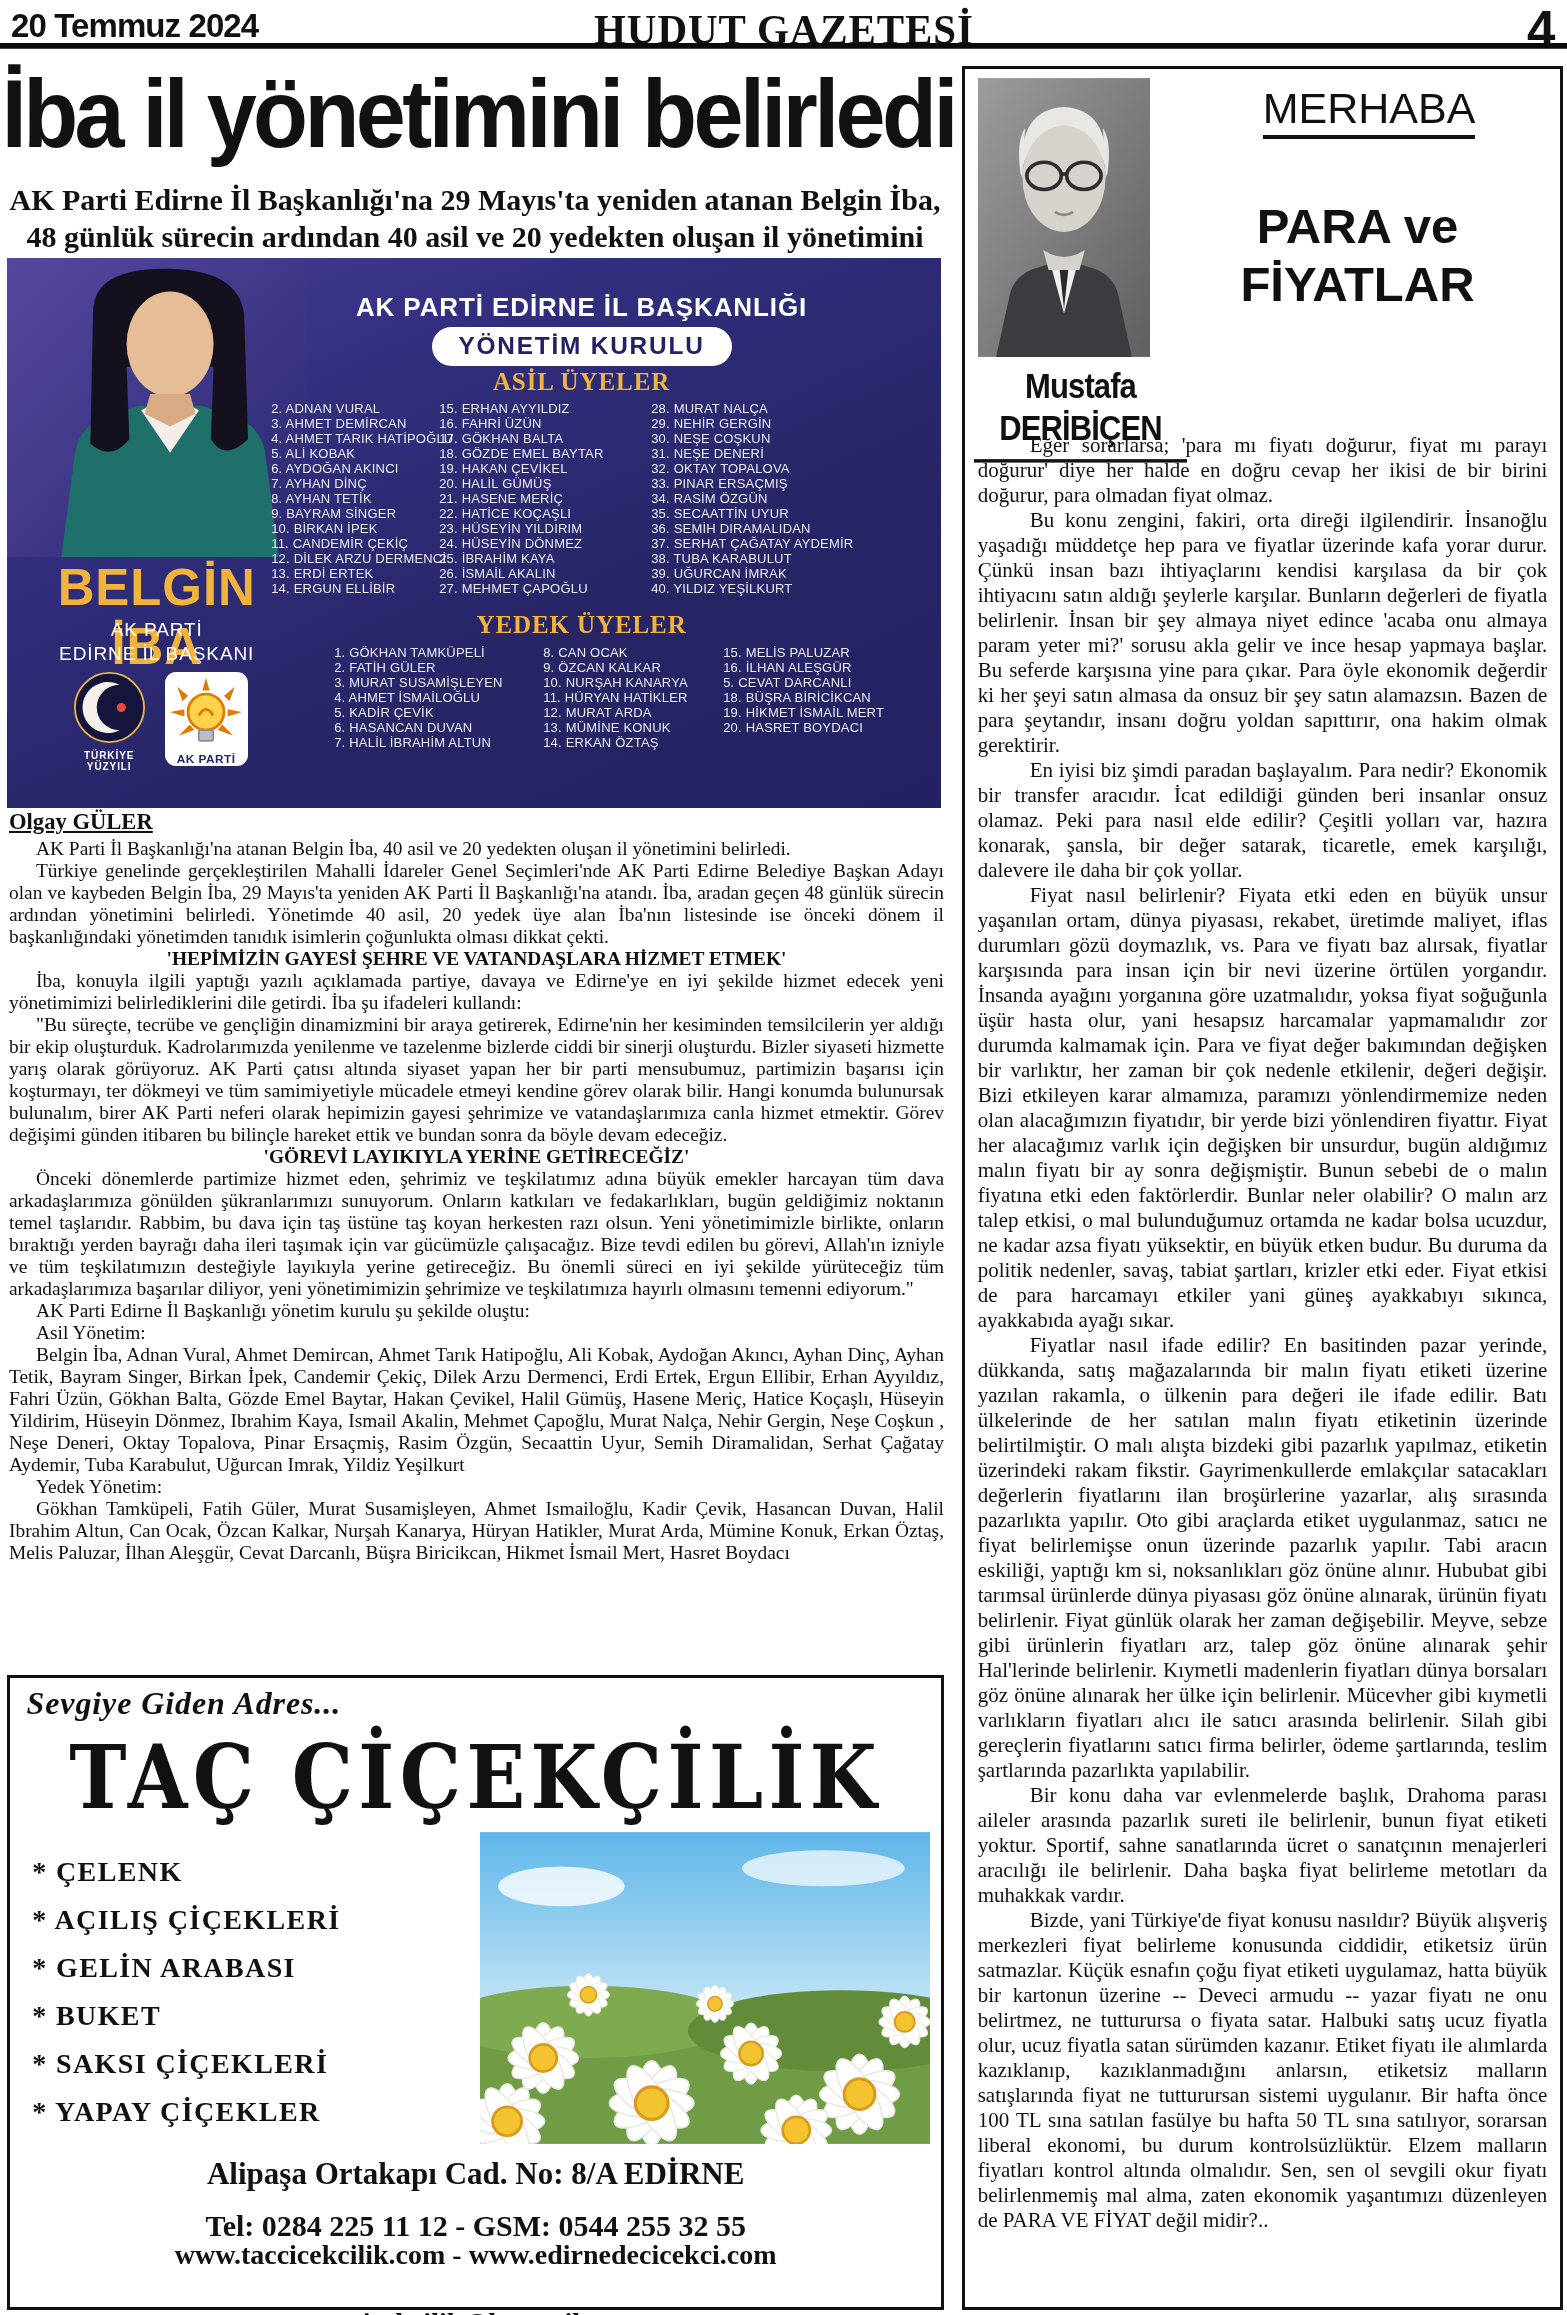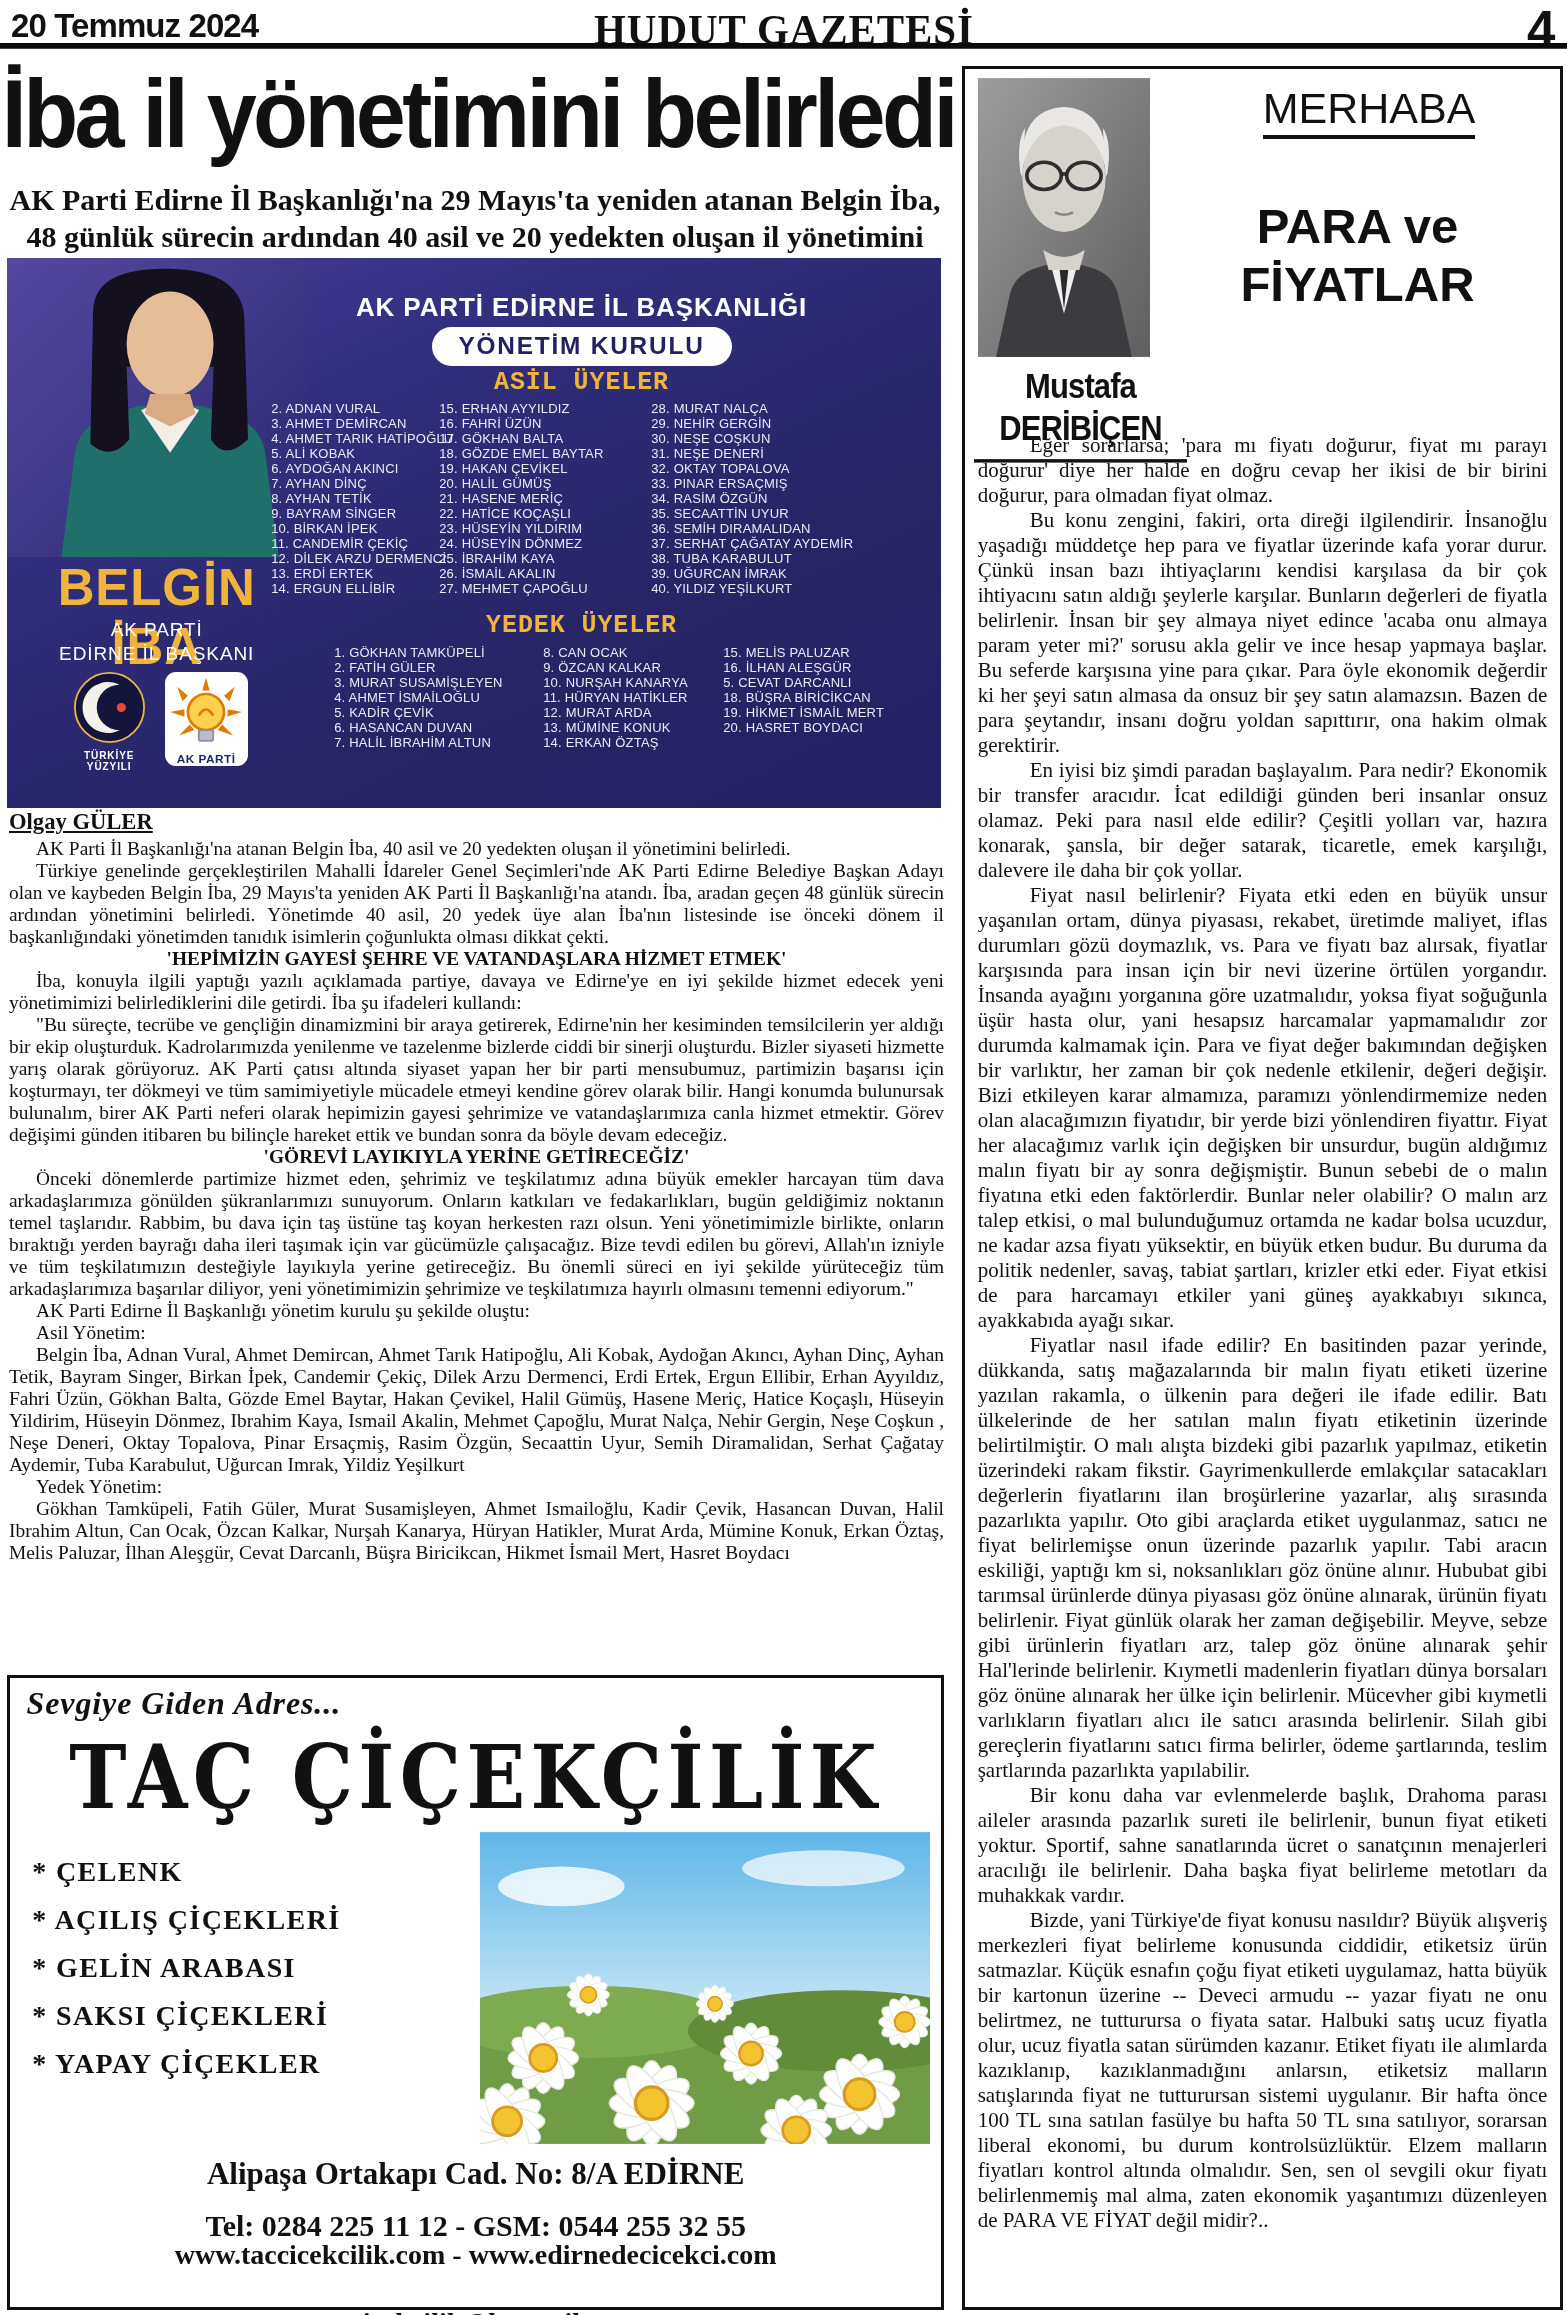--- a/index.html
+++ b/index.html
@@ -18,21 +18,21 @@
   
   .headline { position:absolute; left:1.8px; top:58px; width:948px; font-family:"Liberation Sans",sans-serif; font-weight:bold; font-size:90px; letter-spacing:-3.6px; transform:scaleY(1.08); transform-origin:top left; white-space:nowrap; }
   .subhead { position:absolute; left:9px; top:181px; width:932px; text-align:center; font-weight:bold; font-size:30px; line-height:37px; }
 
   
   .graphic { position:absolute; left:7.2px; top:258px; width:934px; height:550px;
     background:linear-gradient(155deg,#4a3f9a 0%, #312e7e 30%, #272566 65%, #232163 100%); }
   .g-org-title { position:absolute; left:231px; right:16.3px; top:34px; text-align:center; color:#fff; font-family:"Liberation Sans",sans-serif; font-weight:bold; font-size:26px; letter-spacing:0.9px; }
   .g-pill-row { position:absolute; left:231px; right:16.3px; top:69px; text-align:center; }
   .g-pill { display:inline-block; background:#fff; color:#232163; font-family:"Liberation Sans",sans-serif; font-weight:bold; font-size:24.4px; letter-spacing:1.8px; padding:4.5px 27px 6.3px; border-radius:23.5px; }
-  .g-sec-head { position:absolute; left:231px; right:16.3px; text-align:center; color:#f0b43c; font-family:Liberation Mono, monospace; font-weight:bold; font-size:25px; letter-spacing:0.9px; }
+  .g-sec-head { position:absolute; left:231px; right:16.3px; text-align:center; color:#f0b43c; font-family:Liberation Serif, serif; font-weight:bold; font-size:25px; letter-spacing:0.9px; }
   .g-asil-head { top:110px; }
   .g-yedek-head { top:353px; }
   .g-col { position:absolute; }
   .member { font-family:"Liberation Sans",sans-serif; font-weight:500; font-size:13px; line-height:15px; color:#eceaf6; letter-spacing:0.2px; white-space:nowrap; }
   .g-asil-c1 { left:264px; top:143px; }
   .g-asil-c2 { left:432px; top:143px; }
   .g-asil-c3 { left:644px; top:143px; }
   .g-yedek-c1 { left:327px; top:387px; }
   .g-yedek-c2 { left:536px; top:387px; }
   .g-yedek-c3 { left:716px; top:387px; }
@@ -233,20 +233,21 @@
     <p>Gökhan Tamküpeli, Fatih Güler, Murat Susamişleyen, Ahmet Ismailoğlu, Kadir Çevik, Hasancan Duvan, Halil Ibrahim Altun, Can Ocak, Özcan Kalkar, Nurşah Kanarya, Hüryan Hatikler, Murat Arda, Mümine Konuk, Erkan Öztaş, Melis Paluzar, İlhan Aleşgür, Cevat Darcanlı, Büşra Biricikcan, Hikmet İsmail Mert, Hasret Boydacı</p>
   </div>
 
   <div class="ad">
     <div class="ad-tagline">Sevgiye Giden Adres...</div>
     <div class="ad-brand">TAÇ ÇİÇEKÇİLİK</div>
     <div class="ad-items">
         <div class="ad-item">* ÇELENK</div>
         <div class="ad-item">* AÇILIŞ ÇİÇEKLERİ</div>
         <div class="ad-item">* GELİN ARABASI</div>
+        <div class="ad-item">* BUKET</div>
         <div class="ad-item">* SAKSI ÇİÇEKLERİ</div>
         <div class="ad-item">* YAPAY ÇİÇEKLER</div>
       </div>
     <svg class="ad-photo" viewBox="0 0 498 345">
       <defs>
         <linearGradient id="sky" x1="0" y1="0" x2="0" y2="1">
           <stop offset="0" stop-color="#5fb6e8"></stop>
             <stop offset="0.55" stop-color="#bfe3f5"></stop>
             <stop offset="1" stop-color="#dff0d8"></stop>
         </linearGradient>

